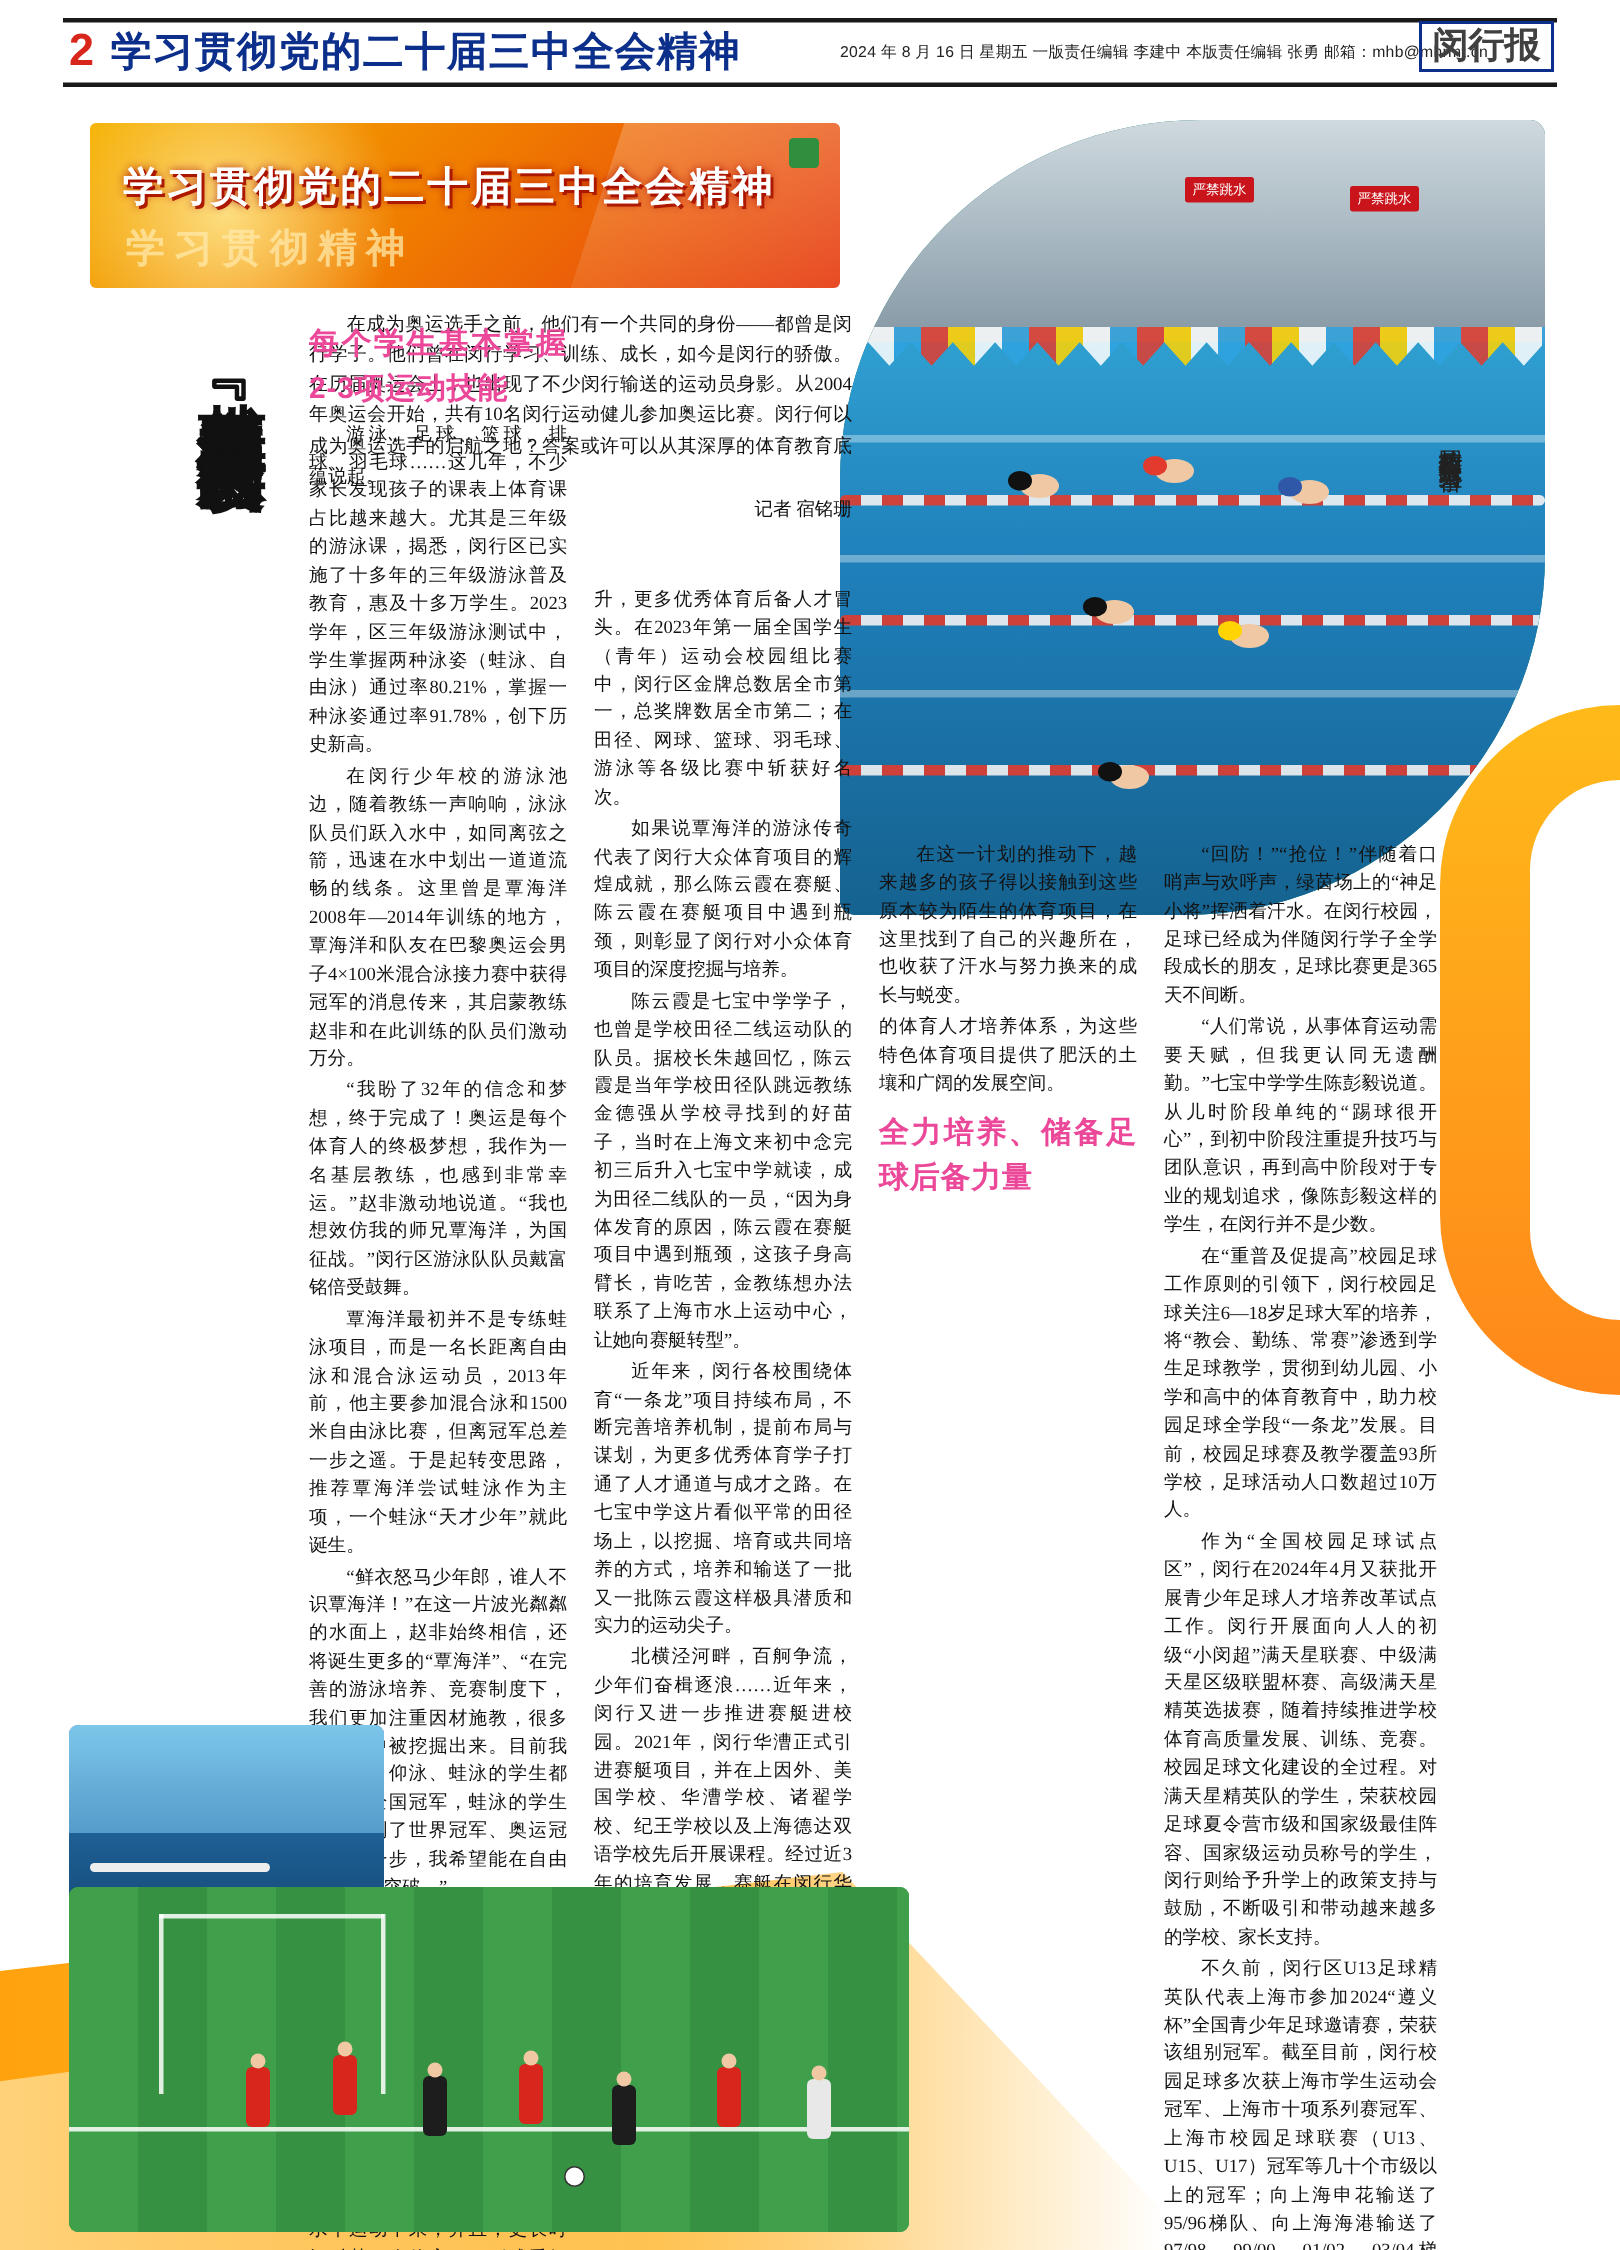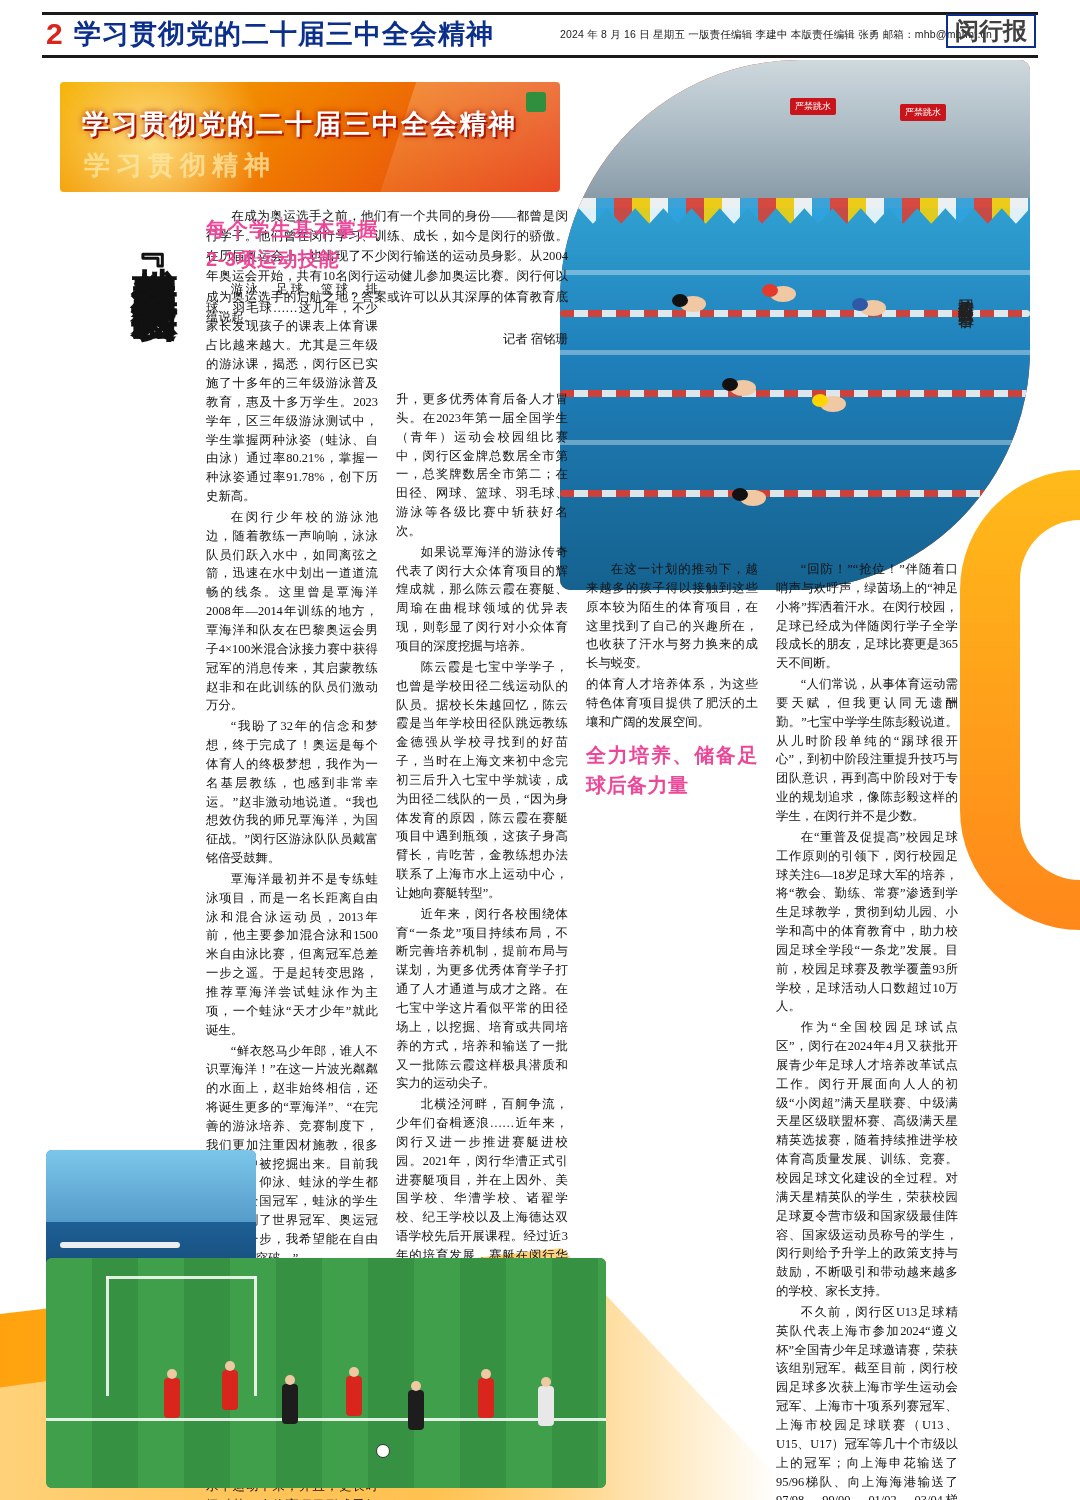--- a/index.html
+++ b/index.html
@@ -91,24 +91,24 @@
     color:#ffe9a8;opacity:.75;
     font-family:"Liberation Sans",sans-serif;
   }
   .banner-badge{
     position:absolute;right:14px;top:10px;width:20px;height:20px;
     background:#2f8f3e;border-radius:3px;
   }
 
   
   .pool-photo{
-    position:absolute;left:560px;top:60px;width:470px;height:530px;
+    position:absolute;left:560px;top:80px;width:470px;height:530px;
     border-radius:240px 10px 240px 10px;
     overflow:hidden;
-    background:#c2410c;
+    background:#0f766e;
   }
   .pool-photo .wall{position:absolute;left:0;top:0;width:100%;height:30%;
     background:linear-gradient(180deg,#cfd9de 0%,#9fb0bb 60%,#7f929e 100%);}
   .pool-photo .water{position:absolute;left:0;top:28%;width:100%;height:72%;
     background:linear-gradient(180deg,#2f9fd0 0%,#1f7fba 40%,#15628f 100%);}
   .lane{position:absolute;left:0;width:100%;height:5px;background:rgba(255,255,255,.35);}
   .lanerope{position:absolute;left:0;width:100%;height:7px;
     background:repeating-linear-gradient(90deg,#e23b2e 0 14px,#f2f2f2 14px 28px);
     opacity:.9;border-radius:4px;}
   .bunting{
@@ -260,21 +260,21 @@
       <div class="sec-title">每个学生基本掌握2-3项运动技能</div>
       <p>游泳、足球、篮球、排球、羽毛球……这几年，不少家长发现孩子的课表上体育课占比越来越大。尤其是三年级的游泳课，揭悉，闵行区已实施了十多年的三年级游泳普及教育，惠及十多万学生。2023学年，区三年级游泳测试中，学生掌握两种泳姿（蛙泳、自由泳）通过率80.21%，掌握一种泳姿通过率91.78%，创下历史新高。</p>
       <p>在闵行少年校的游泳池边，随着教练一声响响，泳泳队员们跃入水中，如同离弦之箭，迅速在水中划出一道道流畅的线条。这里曾是覃海洋2008年—2014年训练的地方，覃海洋和队友在巴黎奥运会男子4×100米混合泳接力赛中获得冠军的消息传来，其启蒙教练赵非和在此训练的队员们激动万分。</p>
       <p>“我盼了32年的信念和梦想，终于完成了！奥运是每个体育人的终极梦想，我作为一名基层教练，也感到非常幸运。”赵非激动地说道。“我也想效仿我的师兄覃海洋，为国征战。”闵行区游泳队队员戴富铭倍受鼓舞。</p>
       <p>覃海洋最初并不是专练蛙泳项目，而是一名长距离自由泳和混合泳运动员，2013年前，他主要参加混合泳和1500米自由泳比赛，但离冠军总差一步之遥。于是起转变思路，推荐覃海洋尝试蛙泳作为主项，一个蛙泳“天才少年”就此诞生。</p>
       <p>“鲜衣怒马少年郎，谁人不识覃海洋！”在这一片波光粼粼的水面上，赵非始终相信，还将诞生更多的“覃海洋”、“在完善的游泳培养、竞赛制度下，我们更加注重因材施教，很多人才从中被挖掘出来。目前我的蝶泳、仰泳、蛙泳的学生都拿到了全国冠军，蛙泳的学生甚至拿到了世界冠军、奥运冠军。下一步，我希望能在自由泳上实现突破。”</p>
       <p>少年何以强？体魄强为先。随着持续推进学校体育高质量发展，如今的校园里，篮球足球、篮球、排球、乒乓球、羽毛球、网球、曲棍球、健美操、击剑、赛艇、柔道、武术、游泳、棒垒球、田径15种体育项目的“一条龙”已然形成。16所高中是“龙头”、29所初中是“龙身”、46所小学是“龙尾”，越来越多的孩子参与到高水平运动中来，并且，更长时间对某一个体育项目形成爱好或特长。</p>
     </div>
   <div class="col" id="c2">
       <p style="text-indent: 0px;">升，更多优秀体育后备人才冒头。在2023年第一届全国学生（青年）运动会校园组比赛中，闵行区金牌总数居全市第一，总奖牌数居全市第二；在田径、网球、篮球、羽毛球、游泳等各级比赛中斩获好名次。</p>
-      <p>如果说覃海洋的游泳传奇代表了闵行大众体育项目的辉煌成就，那么陈云霞在赛艇、周瑜在曲棍球领域的优异表现，则彰显了闵行对小众体育项目的深度挖掘与培养。</p>
+      <p>如果说覃海洋的游泳传奇代表了闵行大众体育项目的辉煌成就，那么陈云霞在赛艇、陈云霞在赛艇项目中遇到瓶颈，则彰显了闵行对小众体育项目的深度挖掘与培养。</p>
       <p>陈云霞是七宝中学学子，也曾是学校田径二线运动队的队员。据校长朱越回忆，陈云霞是当年学校田径队跳远教练金德强从学校寻找到的好苗子，当时在上海文来初中念完初三后升入七宝中学就读，成为田径二线队的一员，“因为身体发育的原因，陈云霞在赛艇项目中遇到瓶颈，这孩子身高臂长，肯吃苦，金教练想办法联系了上海市水上运动中心，让她向赛艇转型”。</p>
       <p>近年来，闵行各校围绕体育“一条龙”项目持续布局，不断完善培养机制，提前布局与谋划，为更多优秀体育学子打通了人才通道与成才之路。在七宝中学这片看似平常的田径场上，以挖掘、培育或共同培养的方式，培养和输送了一批又一批陈云霞这样极具潜质和实力的运动尖子。</p>
       <p>北横泾河畔，百舸争流，少年们奋楫逐浪……近年来，闵行又进一步推进赛艇进校园。2021年，闵行华漕正式引进赛艇项目，并在上因外、美国学校、华漕学校、诸翟学校、纪王学校以及上海德达双语学校先后开展课程。经过近3年的培育发展，赛艇在闵行华漕生根发芽，硕果累累。</p>
     </div>
   <div class="col" id="c3">
       <p>在这一计划的推动下，越来越多的孩子得以接触到这些原本较为陌生的体育项目，在这里找到了自己的兴趣所在，也收获了汗水与努力换来的成长与蜕变。</p>
       <p style="text-indent: 0px;">的体育人才培养体系，为这些特色体育项目提供了肥沃的土壤和广阔的发展空间。</p>
       <div class="sec-title">全力培养、储备足球后备力量</div>
     </div>
   <div class="col" id="c4">

